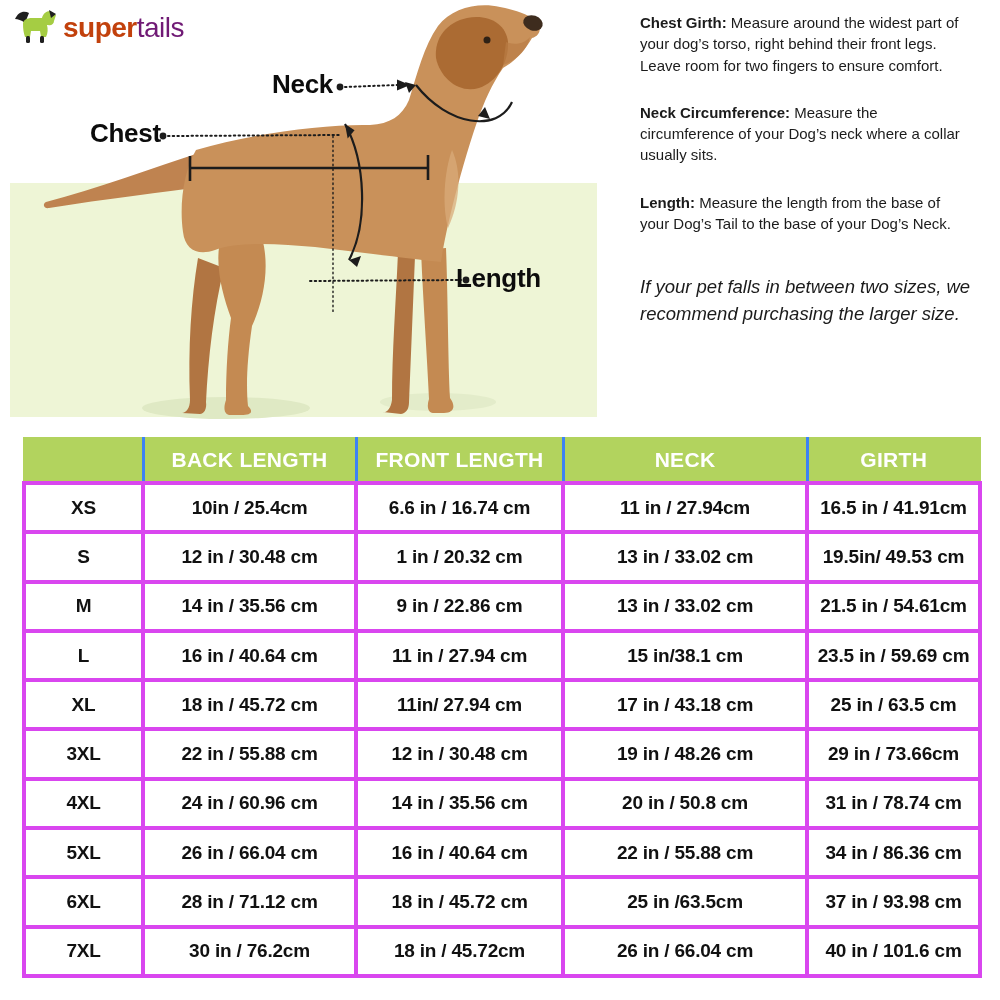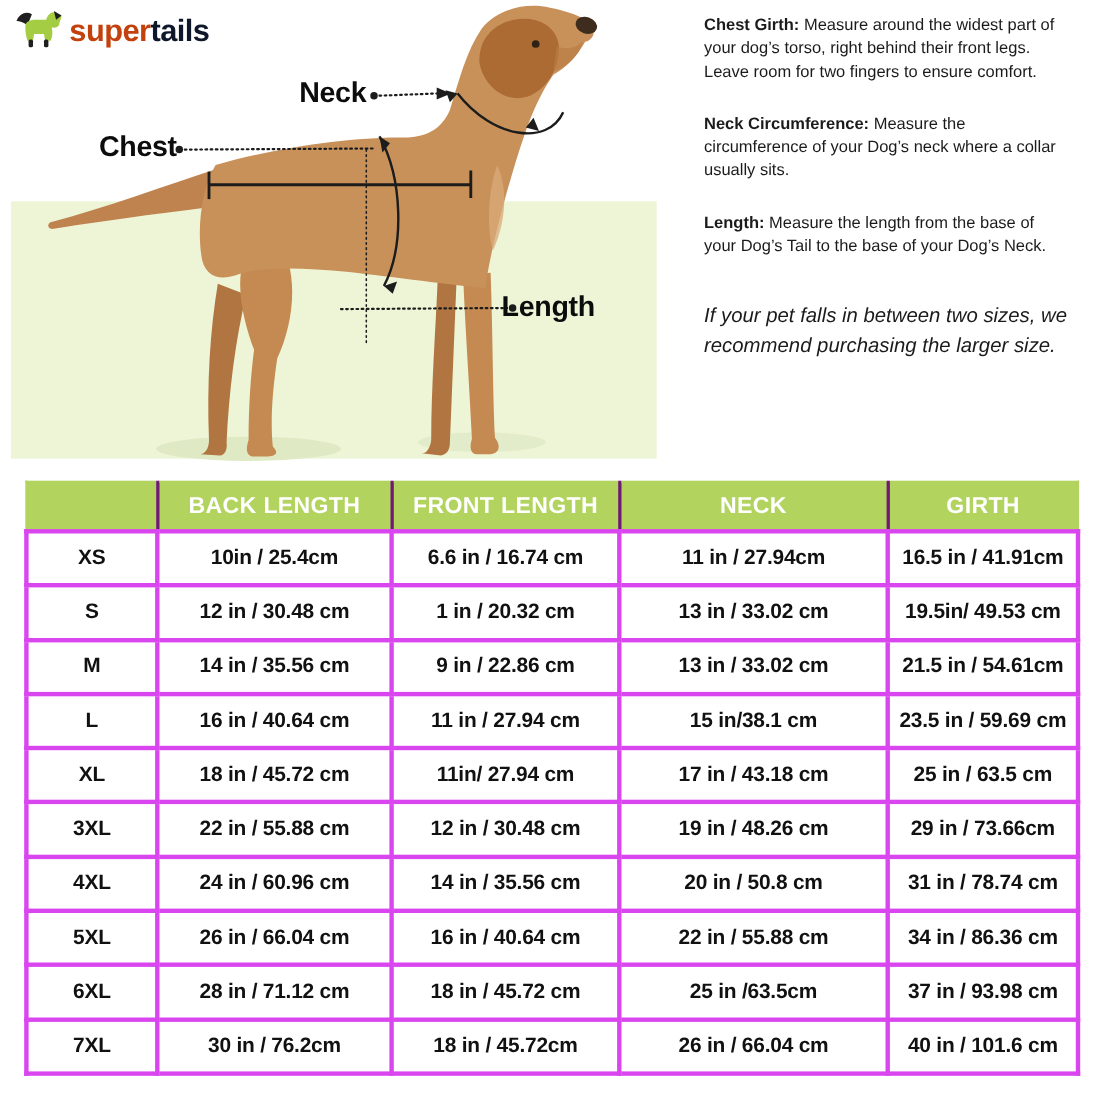--- a/index.html
+++ b/index.html
@@ -4,42 +4,42 @@
 <style>
   html,body{margin:0;padding:0;background:#fff;}
   .page{position:relative;width:1000px;height:1000px;background:#fff;overflow:hidden;
         font-family:"Liberation Sans",sans-serif;}
 
   
   .logo{position:absolute;left:14px;top:8px;display:flex;align-items:center;gap:3px;}
   .logo svg{width:46px;height:40px;display:block;}
   .logo-text{font-size:28px;letter-spacing:-0.5px;line-height:40px;}
   .logo-bold{font-weight:700;color:#c2410c;}
-  .logo-light{font-weight:700;color:#0f172a;}
+  .logo-light{font-weight:400;color:#701a75;}
 
   
   .figure{position:absolute;left:0;top:0;width:622px;height:432px;}
   .figure svg{position:absolute;left:0;top:0;}
   .fig-label{position:absolute;font-weight:700;font-size:26px;color:#0c0c0c;letter-spacing:-0.3px;}
   .lbl-neck{left:272px;top:69px;}
   .lbl-chest{left:90px;top:118px;}
   .lbl-length{left:456px;top:263px;}
 
   
   .info{position:absolute;left:640px;top:12px;width:332px;color:#1b1b1b;}
   .info p{margin:0 0 26px 0;font-size:15px;line-height:1.42;}
   .info .lead{font-weight:700;}
   .info .note{font-style:italic;font-size:18.5px;line-height:1.45;margin-top:40px;}
 
   
   .size-table{position:absolute;left:22px;top:437px;width:956px;
               border-collapse:collapse;table-layout:fixed;
               border:2px solid #b2d35e;}
   .size-table th{background:#b2d35e;color:#ffffff;font-size:21px;font-weight:700;
-                 height:40px;letter-spacing:0.3px;border-left:3px solid #701a75;
+                 height:40px;letter-spacing:0.3px;border-left:3px solid #3b82f6;
                  text-align:center;vertical-align:middle;}
   .size-table th:first-child{border-left:none;}
   .size-table td{border:4px solid #d946ef;text-align:center;vertical-align:middle;
                  font-weight:700;font-size:19px;color:#111;height:43.3px;
                  letter-spacing:-0.2px;}
   .size-table td.size-col{font-size:19px;}
 </style>
 </head>
 <body>
 

